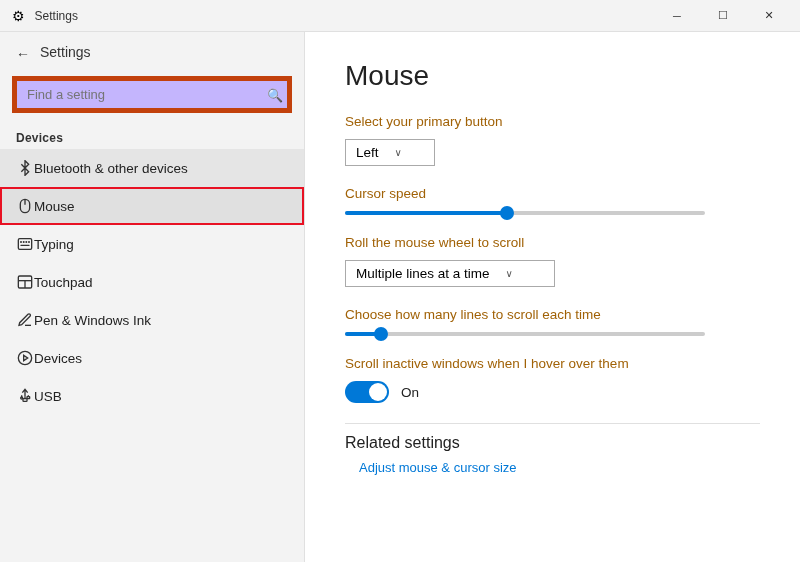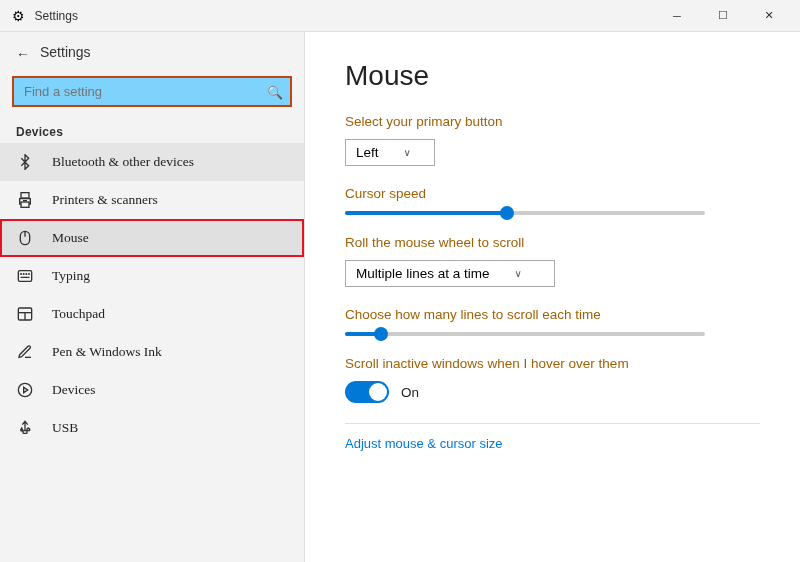--- a/index.html
+++ b/index.html
@@ -83,22 +83,22 @@
       color: #333;
     }
 
     .sidebar-search {
       margin: 4px 12px 12px;
       position: relative;
     }
     .sidebar-search input {
       width: 100%;
       padding: 6px 30px 6px 10px;
-      border: 2px solid #c2410c;
-      background: #7dd3fc;
+      border: 5px solid #c2410c;
+      background: #c4b5fd;
       font-size: 13px;
       color: #333;
       outline: none;
     }
     .sidebar-search .search-icon {
       position: absolute;
       right: 8px;
       top: 50%;
       transform: translateY(-50%);
       font-size: 13px;
@@ -109,27 +109,26 @@
       font-size: 12px;
       font-weight: 700;
       color: #333;
       padding: 6px 16px 4px;
       letter-spacing: 0.02em;
     }
 
     .sidebar-item {
       display: flex;
       align-items: center;
-      gap: 18px;
+      gap: 0;
       padding: 10px 16px;
       cursor: pointer;
       font-size: 13.5px;
       color: #222;
       position: relative;
-      font-family: Liberation Serif, serif;
     }
     .sidebar-item.active {
       background: #e0e0e0;
       outline: 2px solid #e81123;
       outline-offset: -2px;
     }
     .sidebar-item.highlighted {
       background: #e5e5e5;
     }
     .sidebar-item .item-icon {
@@ -164,21 +163,21 @@
     .setting-label {
       font-size: 13.5px;
       color: #a16207;
       margin-bottom: 10px;
     }
 
     
     .dropdown {
       display: inline-flex;
       align-items: center;
-      gap: 25px;
+      gap: 16px;
       border: 1px solid #aaa;
       padding: 5px 12px 5px 10px;
       font-size: 13.5px;
       cursor: pointer;
       background: #fff;
       min-width: 90px;
     }
     .dropdown-caret {
       font-size: 10px;
       color: #555;
@@ -249,20 +248,21 @@
       font-weight: 400;
       color: #222;
       margin-top: 10px;
       margin-bottom: 6px;
     }
     .related-link {
       font-size: 13px;
       color: #0078d7;
       cursor: pointer;
       text-decoration: none;
+      margin-left: 14px;
     }
 
     .divider {
       border: none;
       border-top: 1px solid #e0e0e0;
       margin: 10px 0;
     }
   </style>
 </head>
 <body>
@@ -296,31 +296,20 @@
 
     <div class="sidebar-item highlighted">
       <span class="item-icon">
         <svg width="16" height="16" viewBox="0 0 24 24" fill="none" stroke="#333" stroke-width="2">
           <polyline points="6.5 6.5 17.5 17.5 12 23 12 1 17.5 6.5 6.5 17.5"></polyline>
         </svg>
       </span>
       <span>Bluetooth &amp; other devices</span>
     </div>
 
-    <div class="sidebar-item">
-      <span class="item-icon">
-        <svg width="16" height="16" viewBox="0 0 24 24" fill="none" stroke="#333" stroke-width="2">
-          <rect x="6" y="1" width="12" height="8" rx="0"></rect>
-          <polyline points="6 18 4 18 4 10 20 10 20 18 18 18"></polyline>
-          <rect x="6" y="15" width="12" height="8"></rect>
-          <line x1="9" y1="13" x2="15" y2="13"></line>
-        </svg>
-      </span>
-      <span>Printers &amp; scanners</span>
-    </div>
 
     <div class="sidebar-item active">
       <span class="item-icon">
         <svg width="16" height="18" viewBox="0 0 24 24" fill="none" stroke="#333" stroke-width="2">
           <rect x="5" y="2" width="14" height="20" rx="7"></rect>
           <line x1="12" y1="2" x2="12" y2="10"></line>
         </svg>
       </span>
       <span>Mouse</span>
     </div>
@@ -432,17 +421,18 @@
         <div class="toggle">
           <div class="toggle-thumb"></div>
         </div>
         <span class="toggle-label">On</span>
       </div>
     </div>
 
     <hr class="divider">
 
     <div class="setting-group">
+      <div class="related-title">Related settings</div>
       <a class="related-link">Adjust mouse &amp; cursor size</a>
     </div>
 
   </div>
 </div>
 
 </body></html>

